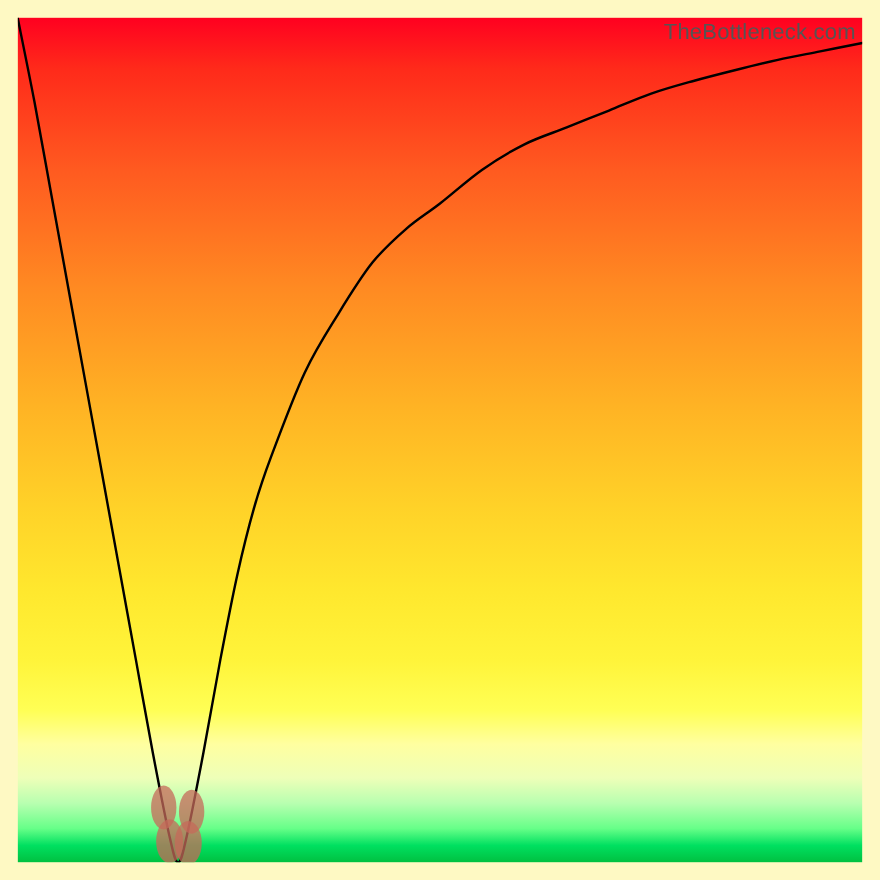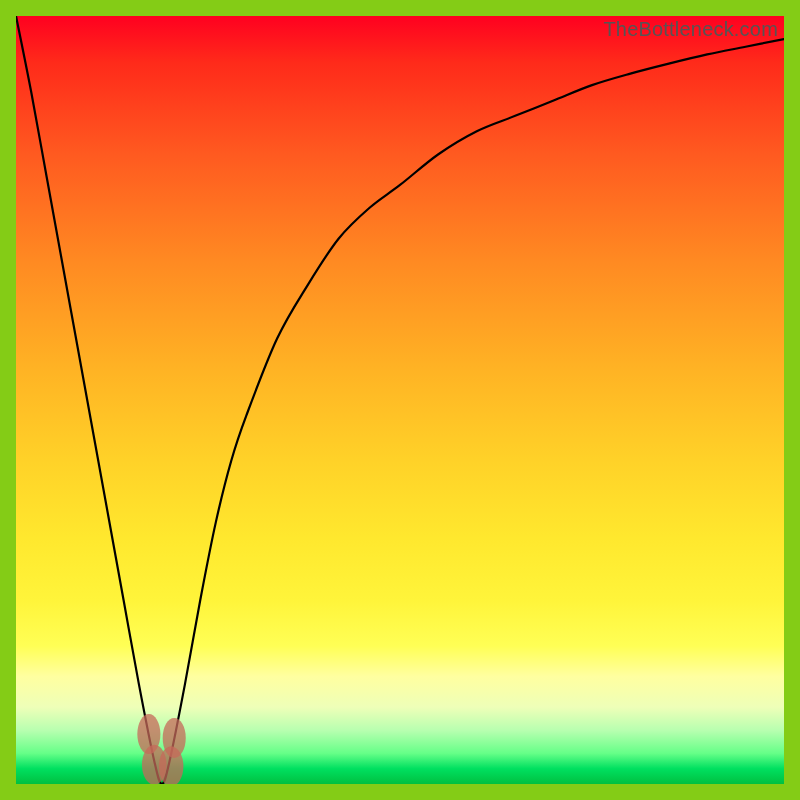--- a/index.html
+++ b/index.html
@@ -8,21 +8,21 @@
     width: 800px;
     height: 800px;
     overflow: hidden;
     background: #000;
     font-family: Arial, Helvetica, sans-serif;
   }
   .frame {
     position: absolute;
     top: 0; left: 0;
     width: 800px; height: 800px;
-    background: #84cc16;
+    background: #fef9c3;
   }
   .plot-area {
     position: absolute;
     top: 16px;
     left: 16px;
     width: 768px;
     height: 768px;
     overflow: hidden;
   }
   .gradient-bg {

